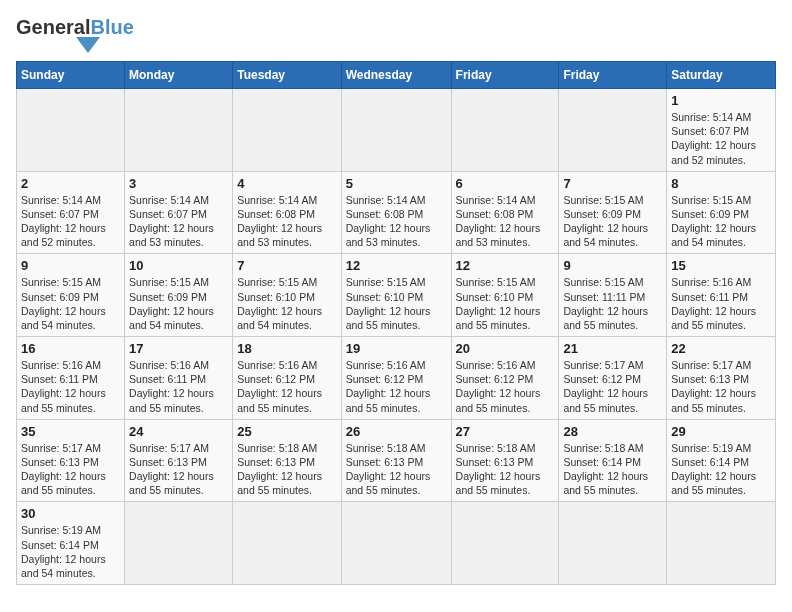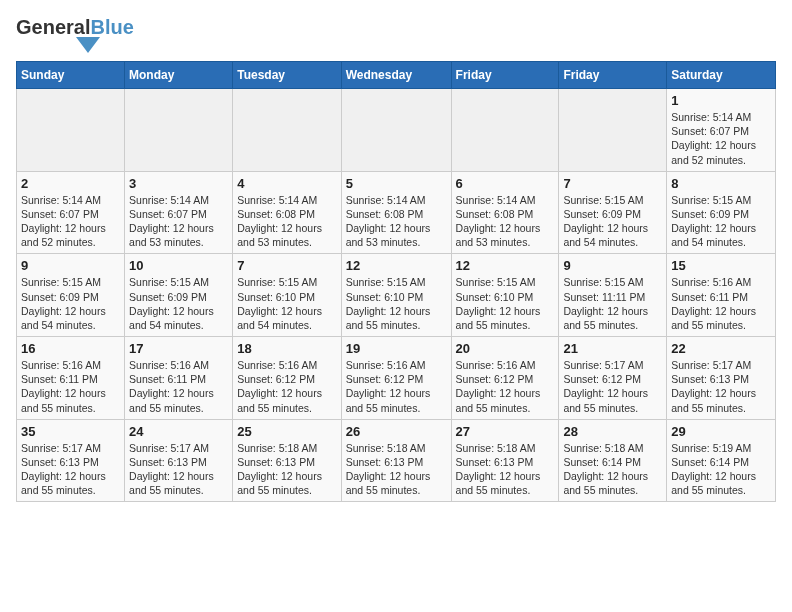--- a/index.html
+++ b/index.html
@@ -315,14 +315,29 @@
 and 55 minutes.</div>
         </td>
         <td>
           <div class="day-num">29</div>
           <div class="day-info">Sunrise: 5:19 AM
 Sunset: 6:14 PM
 Daylight: 12 hours
 and 55 minutes.</div>
         </td>
       </tr>
+      <tr>
+        <td>
+          <div class="day-num">30</div>
+          <div class="day-info">Sunrise: 5:19 AM
+Sunset: 6:14 PM
+Daylight: 12 hours
+and 54 minutes.</div>
+        </td>
+        <td class="empty"></td>
+        <td class="empty"></td>
+        <td class="empty"></td>
+        <td class="empty"></td>
+        <td class="empty"></td>
+        <td class="empty"></td>
+      </tr>
     </tbody>
 </table>
 
 </body></html>

